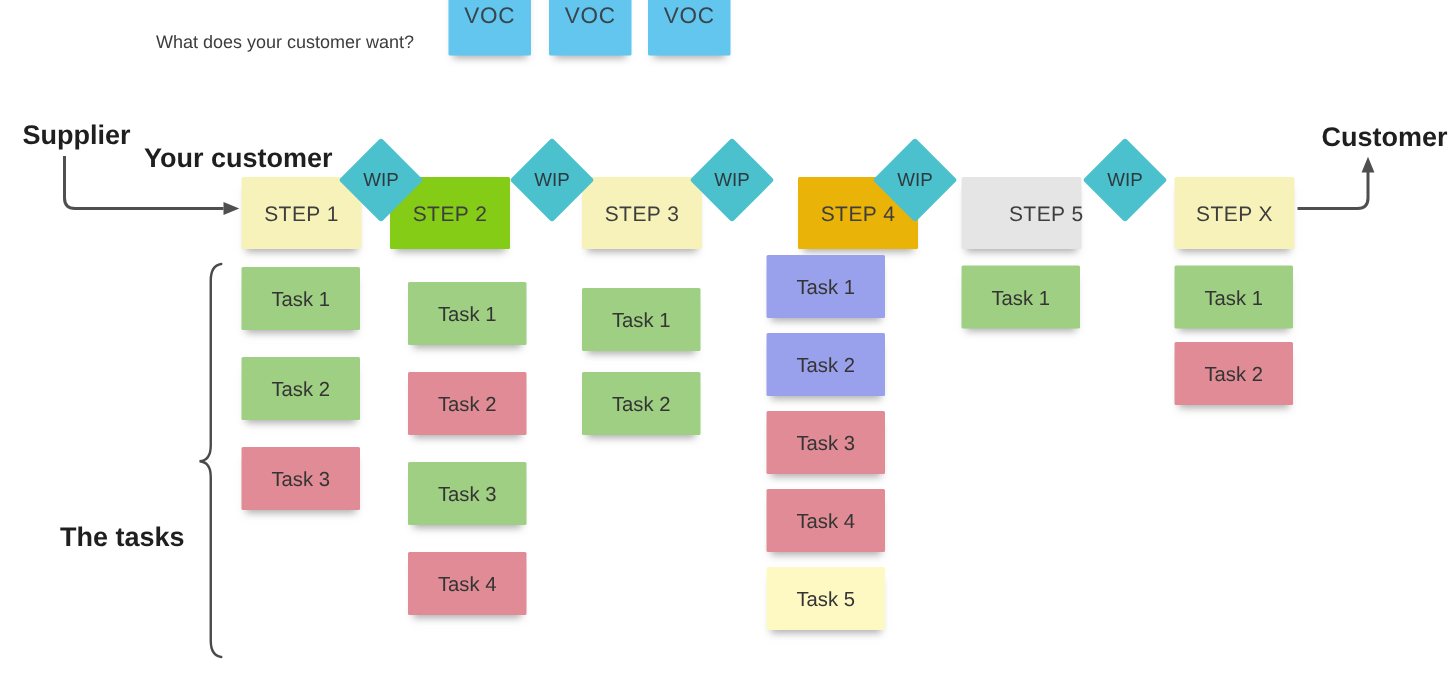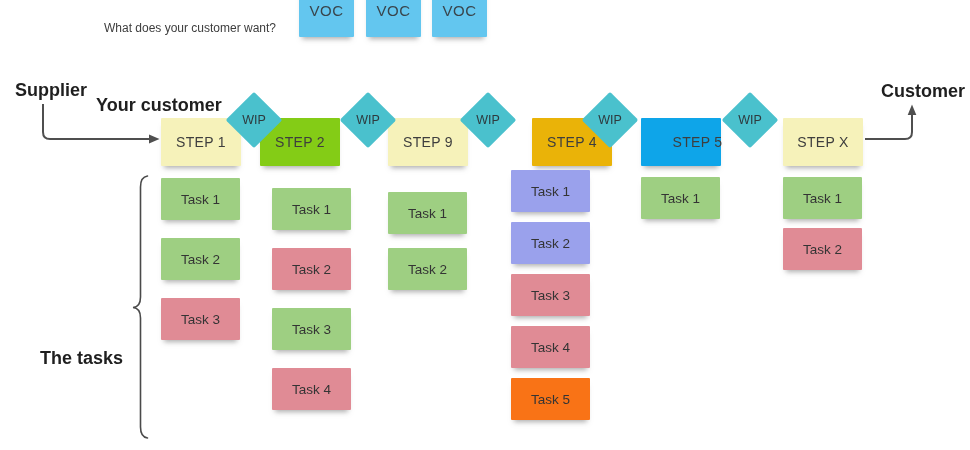--- a/index.html
+++ b/index.html
@@ -56,26 +56,26 @@
       </div>
     </div>
   <div class="abs" id="steps-layer">
       <div class="note step-note" style="background: rgb(246, 242, 186); left: 161px; top: 118px;">
         <span class="note-label">STEP 1</span>
       </div>
       <div class="note step-note" style="background: #84cc16; left: 260px; top: 118px;">
         <span class="note-label">STEP 2</span>
       </div>
       <div class="note step-note" style="background: rgb(246, 242, 186); left: 388px; top: 118px;">
-        <span class="note-label">STEP 9</span>
+        <span class="note-label">STEP 3</span>
       </div>
       <div class="note step-note" style="background: #eab308; left: 511px; top: 118px; margin-left: 21px;">
         <span class="note-label">STEP 4</span>
       </div>
-      <div class="note step-note" style="background: #0ea5e9; left: 641px; top: 118px; padding-left: 33px;">
+      <div class="note step-note" style="background: #e5e5e5; left: 641px; top: 118px; padding-left: 33px;">
         <span class="note-label">STEP 5</span>
       </div>
       <div class="note step-note" style="background: rgb(246, 242, 186); left: 783px; top: 118px;">
         <span class="note-label">STEP X</span>
       </div>
     </div>
   <div class="abs" id="wip-layer">
       <div class="wip" style="background: rgb(74, 193, 205); left: 234px; top: 100px;">
         <span class="wip-label">WIP</span>
       </div>
@@ -125,21 +125,21 @@
       </div>
       <div class="note task-note" style="background: rgb(154, 161, 236); left: 511px; top: 222px;">
         <span class="note-label">Task 2</span>
       </div>
       <div class="note task-note" style="background: rgb(224, 139, 149); left: 511px; top: 274px;">
         <span class="note-label">Task 3</span>
       </div>
       <div class="note task-note" style="background: rgb(224, 139, 149); left: 511px; top: 326px;">
         <span class="note-label">Task 4</span>
       </div>
-      <div class="note task-note" style="background: #f97316; left: 511px; top: 378px;">
+      <div class="note task-note" style="background: #fef9c3; left: 511px; top: 378px;">
         <span class="note-label">Task 5</span>
       </div>
       <div class="note task-note" style="background: rgb(158, 207, 130); left: 641px; top: 177px;">
         <span class="note-label">Task 1</span>
       </div>
       <div class="note task-note" style="background: rgb(158, 207, 130); left: 783px; top: 177px;">
         <span class="note-label">Task 1</span>
       </div>
       <div class="note task-note" style="background: rgb(224, 139, 149); left: 783px; top: 228px;">
         <span class="note-label">Task 2</span>

